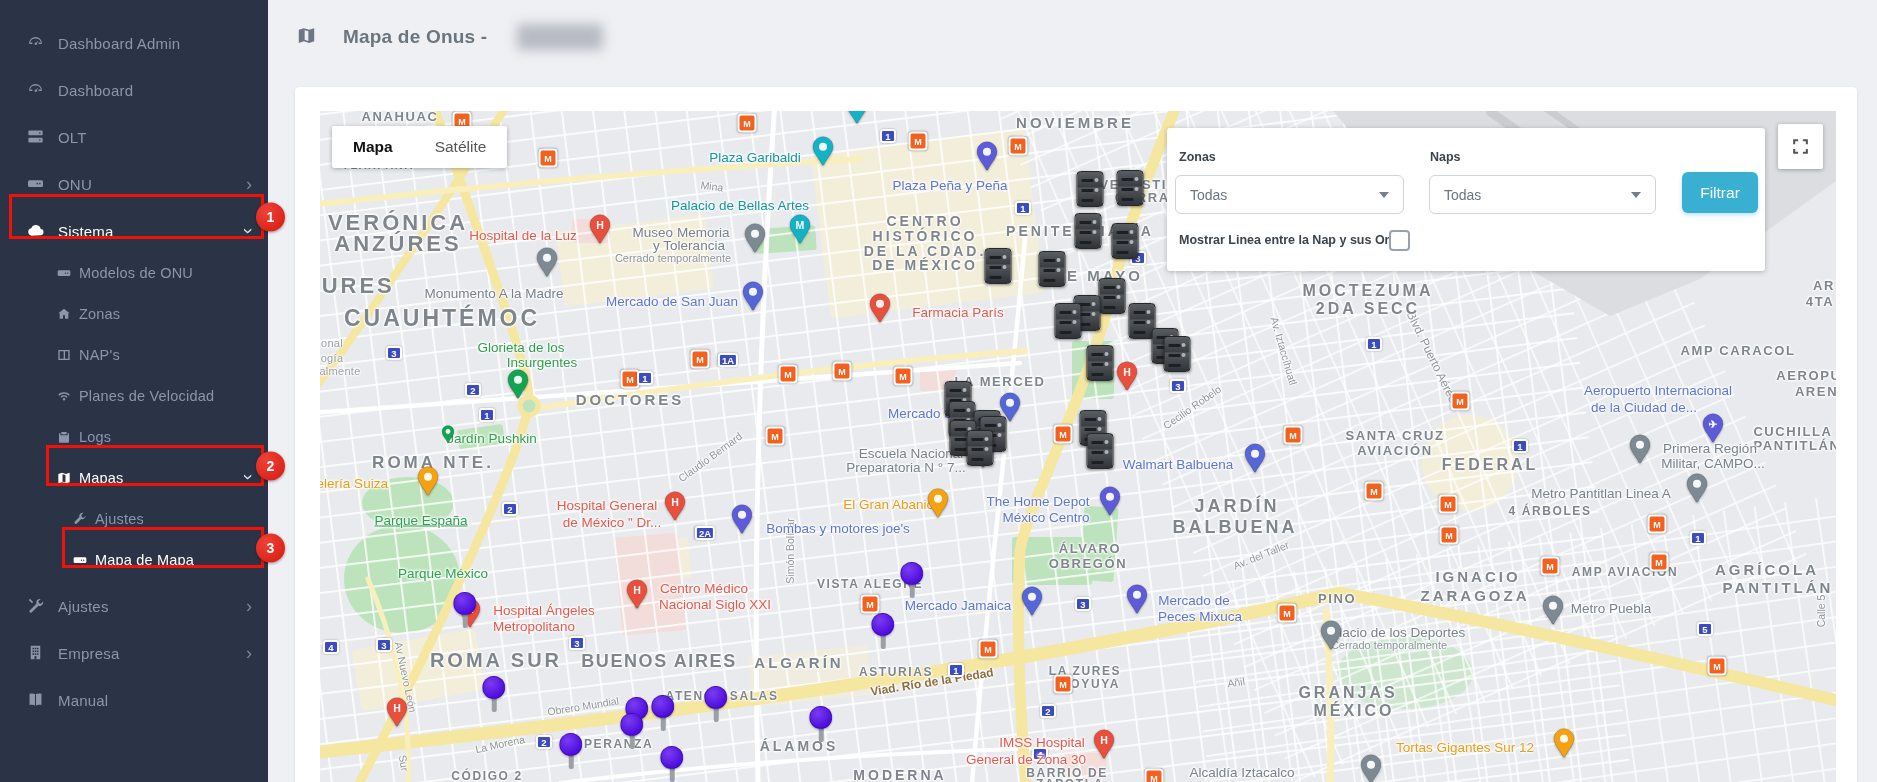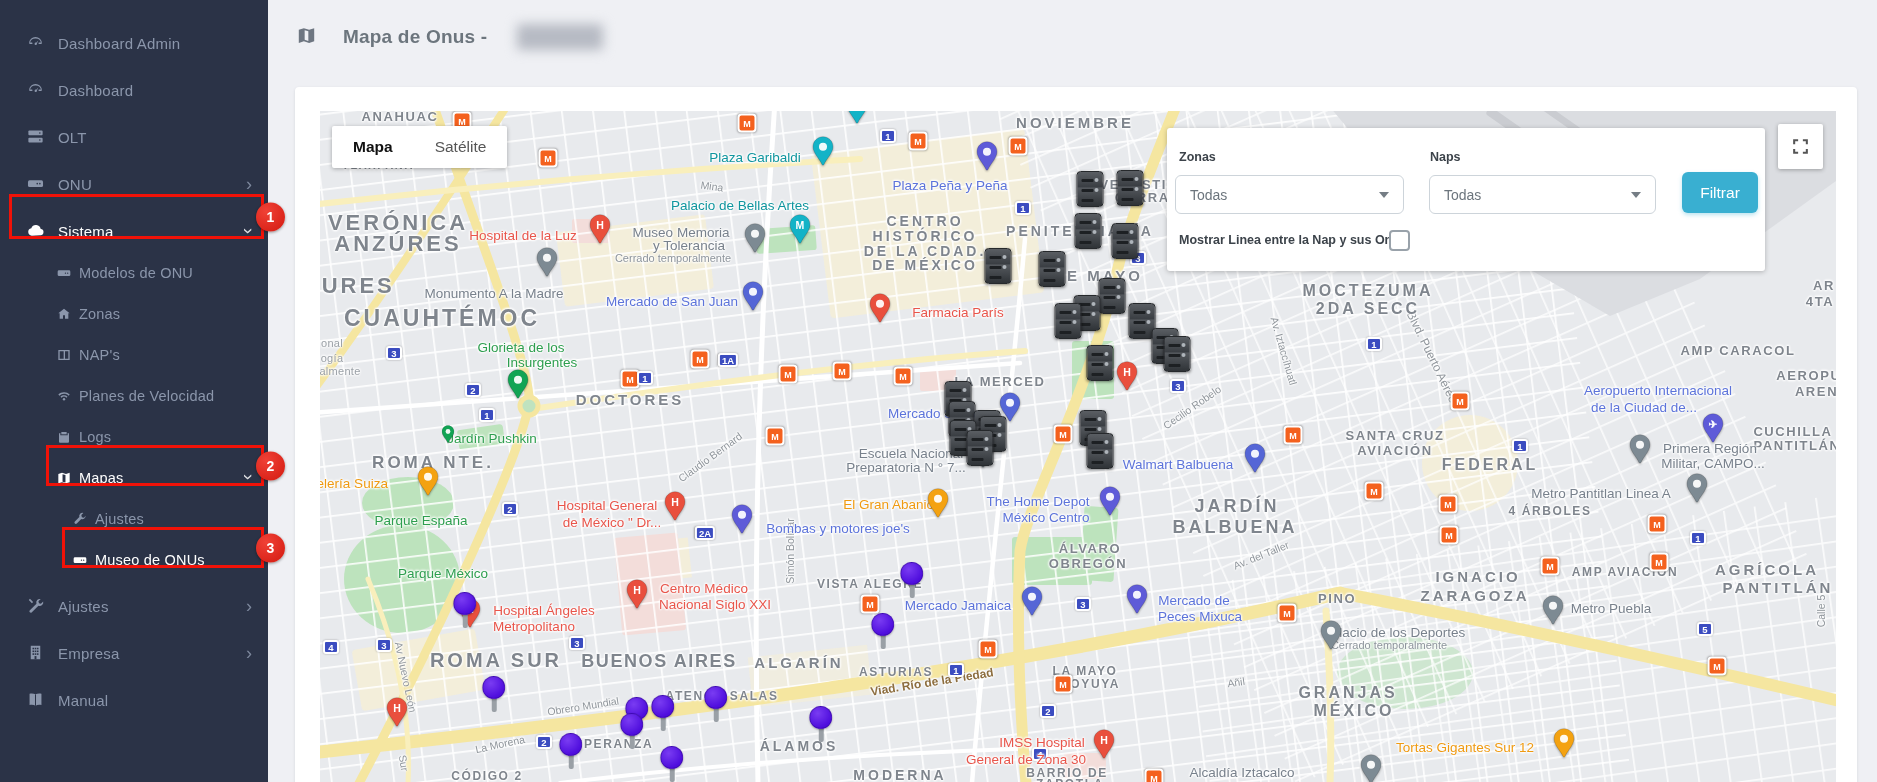--- a/index.html
+++ b/index.html
@@ -186,21 +186,21 @@
         <span class="s-lb">Ajustes</span>
       </div>
       <div class="s-item l2 active">
         <span class="s-ic">
           <svg viewBox="0 0 24 24">
             <rect x="2.5" y="8" width="19" height="8.5" rx="2"></rect>
             <circle cx="17.5" cy="12.2" r="1" fill="#2b3347"></circle>
             <circle cx="14.2" cy="12.2" r="1" fill="#2b3347"></circle>
           </svg>
         </span>
-        <span class="s-lb">Museo de ONUs</span>
+        <span class="s-lb">Mapa de Mapa</span>
         <div class="annot-border"></div>
         <div class="annot-badge">3</div>
       </div>
       <div class="s-item l0">
         <span class="s-ic">
           <svg viewBox="0 0 24 24">
             <path d="M5 3.5 3.5 5l4 4L9 7.5zm13.6.3a4.6 4.6 0 0 0-5.4 6L4.6 18.4a1.8 1.8 0 0 0 2.5 2.5l8.6-8.6a4.6 4.6 0 0 0 6-5.4l-2.9 2.9-2.4-.7-.7-2.4z"></path>
           </svg>
         </span>
         <span class="s-lb">Ajustes</span>
@@ -349,21 +349,21 @@
         <div class="area halo" style="left: 1504px; top: 174px; font-size: 13px; letter-spacing: 1.6px;">AR</div>
         <div class="area halo" style="left: 1500px; top: 190px; font-size: 13px; letter-spacing: 1.6px;">4TA</div>
         <div class="area halo" style="left: 1473px; top: 320px; font-size: 13px; letter-spacing: 1.6px;">CUCHILLA</div>
         <div class="area halo" style="left: 1477px; top: 334px; font-size: 13px; letter-spacing: 1.6px;">PANTITLÁN</div>
         <div class="area halo" style="left: 917px; top: 395px; font-size: 18px; letter-spacing: 3px;">JARDÍN</div>
         <div class="area halo" style="left: 915px; top: 416px; font-size: 18px; letter-spacing: 3px;">BALBUENA</div>
         <div class="area halo" style="left: 770px; top: 437px; font-size: 13px; letter-spacing: 1.6px;">ÁLVARO</div>
         <div class="area halo" style="left: 768px; top: 452px; font-size: 13px; letter-spacing: 1.6px;">OBREGÓN</div>
         <div class="area halo" style="left: 550px; top: 473px; font-size: 12px; letter-spacing: 1.6px;">VISTA ALEGRE</div>
         <div class="area halo" style="left: 576px; top: 561px; font-size: 12px; letter-spacing: 1.6px;">ASTURIAS</div>
-        <div class="area halo" style="left: 765px; top: 560px; font-size: 12px; letter-spacing: 1.6px;">LA MAYO</div>
+        <div class="area halo" style="left: 765px; top: 560px; font-size: 12px; letter-spacing: 1.6px;">LA ZURES</div>
         <div class="area halo" style="left: 770px; top: 573px; font-size: 12px; letter-spacing: 1.6px;">COYUYA</div>
         <div class="area halo" style="left: 1028px; top: 582px; font-size: 16px; letter-spacing: 3px;">GRANJAS</div>
         <div class="area halo" style="left: 1034px; top: 600px; font-size: 16px; letter-spacing: 3px;">MÉXICO</div>
         <div class="area halo" style="left: 1158px; top: 465px; font-size: 15px; letter-spacing: 3px;">IGNACIO</div>
         <div class="area halo" style="left: 1155px; top: 484px; font-size: 15px; letter-spacing: 3px;">ZARAGOZA</div>
         <div class="area halo" style="left: 1017px; top: 487px; font-size: 13px; letter-spacing: 1.6px;">PINO</div>
         <div class="area halo" style="left: 1305px; top: 461px; font-size: 12px; letter-spacing: 1.6px;">AMP AVIACIÓN</div>
         <div class="area halo" style="left: 1447px; top: 458px; font-size: 15px; letter-spacing: 3px;">AGRÍCOLA</div>
         <div class="area halo" style="left: 1458px; top: 476px; font-size: 15px; letter-spacing: 3px;">PANTITLÁN</div>
         <div class="area halo" style="left: 1230px; top: 400px; font-size: 12px; letter-spacing: 1.6px;">4 ÁRBOLES</div>
@@ -400,21 +400,21 @@
         <div class="poi halo" style="left: 292px; top: 411px; color: rgb(232, 85, 75);">de México " Dr...</div>
         <div class="poi halo" style="left: 384px; top: 477px; color: rgb(232, 85, 75);">Centro Médico</div>
         <div class="poi halo" style="left: 395px; top: 493px; color: rgb(232, 85, 75);">Nacional Siglo XXI</div>
         <div class="poi halo" style="left: 224px; top: 499px; color: rgb(232, 85, 75);">Hospital Ángeles</div>
         <div class="poi halo" style="left: 214px; top: 515px; color: rgb(232, 85, 75);">Metropolitano</div>
         <div class="poi halo" style="left: 722px; top: 631px; color: rgb(232, 85, 75);">IMSS Hospital</div>
         <div class="poi halo" style="left: 706px; top: 648px; color: rgb(232, 85, 75);">General de Zona 30</div>
         <div class="poi halo" style="left: 201px; top: 236px; color: rgb(45, 158, 78);">Glorieta de los</div>
         <div class="poi halo" style="left: 196px; top: 251px; color: rgb(45, 158, 78); margin-left: 26px;">Insurgentes</div>
         <div class="poi halo" style="left: 172px; top: 327px; color: rgb(45, 158, 78);">Jardín Pushkin</div>
-        <div class="poi halo" style="left: 101px; top: 409px; color: rgb(45, 158, 78);">Parque España</div>
+        <div class="poi halo" style="left: 101px; top: 409px; color: rgb(45, 158, 78); text-decoration: underline;">Parque España</div>
         <div class="poi halo" style="left: 123px; top: 462px; color: rgb(45, 158, 78);">Parque México</div>
         <div class="poi halo" style="left: 174px; top: 182px; color: rgb(120, 129, 140);">Monumento A la Madre</div>
         <div class="poi halo" style="left: 361px; top: 121px; color: rgb(120, 129, 140);">Museo Memoria</div>
         <div class="poi halo" style="left: 369px; top: 134px; color: rgb(120, 129, 140);">y Tolerancia</div>
         <div class="poi halo" style="left: 353px; top: 147px; color: rgb(141, 148, 156); font-size: 11px;">Cerrado temporalmente</div>
         <div class="poi halo" style="left: 591px; top: 342px; color: rgb(120, 129, 140);">Escuela Nacional</div>
         <div class="poi halo" style="left: 586px; top: 356px; color: rgb(120, 129, 140);">Preparatoria N ° 7...</div>
         <div class="poi halo" style="left: 1390px; top: 337px; color: rgb(120, 129, 140);">Primera Región</div>
         <div class="poi halo" style="left: 1393px; top: 352px; color: rgb(120, 129, 140);">Militar, CAMPO...</div>
         <div class="poi halo" style="left: 1281px; top: 382px; color: rgb(120, 129, 140);">Metro Pantitlan Linea A</div>

